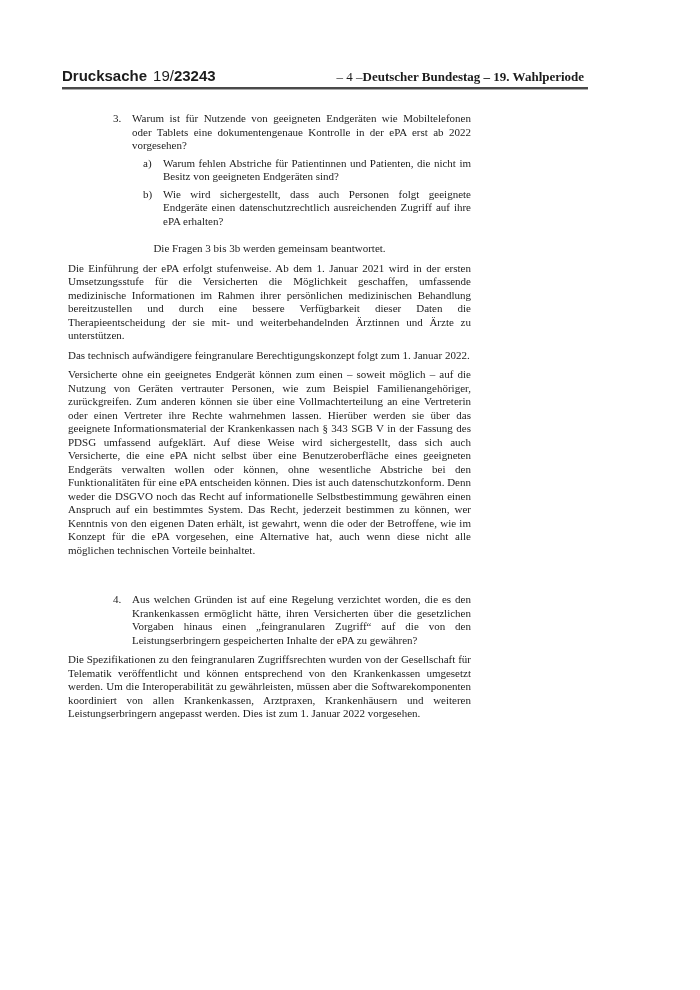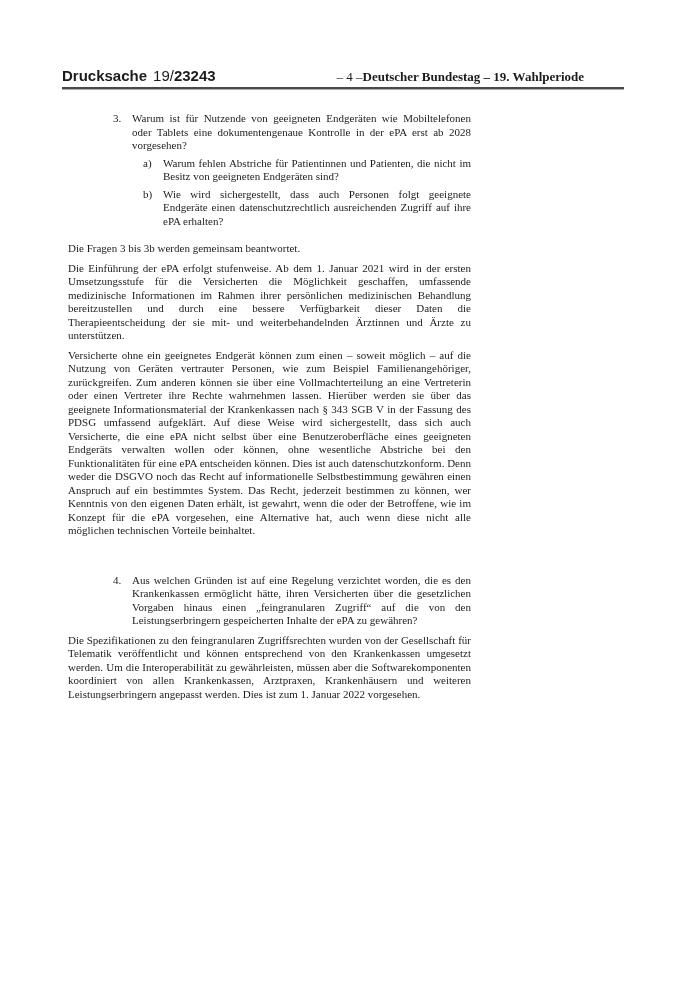--- a/index.html
+++ b/index.html
@@ -8,21 +8,20 @@
     background: #ffffff;
   }
   .page {
     position: relative;
     width: 588px;
     height: 990px;
     background: #ffffff;
     color: #1c1c1c;
     font-family: "Liberation Serif", "DejaVu Serif", serif;
     overflow: hidden;
-    padding-left: 36px;
   }
   
   .header {
     position: absolute;
     top: 67px;
     left: 62px;
     width: 575px;
     display: flex;
     align-items: baseline;
   }
@@ -71,21 +70,21 @@
   .q-block { margin-left: 45px; }
   .q-row   { display: flex; }
   .q-num   { flex: none; width: 19px; }
   .q-text  { flex: 1; text-align: justify; }
   .q-sub   { display: flex; margin-left: 30px; margin-top: 4px; }
   .q-sub-label { flex: none; width: 20px; }
   .para {
     margin: 6px 0 0 0;
     text-align: justify;
   }
-  .para.intro  { margin-top: 14px; text-align: left; }
+  .para.intro  { margin-top: 14px; text-align: center; }
   .q-block.q4  { margin-top: 36px; }
   .para.final  { }
 </style>
 </head>
 <body>
 
 <div class="page">
 
   <div class="header">
     <div class="h-left">
@@ -95,34 +94,35 @@
     <div class="h-right">Deutscher Bundestag – 19. Wahlperiode</div>
   </div>
 
   <div class="rule"></div>
 
   <div class="content">
 
     <div class="q-block q3">
       <div class="q-row">
         <span class="q-num">3.</span>
-        <div class="q-text">Warum ist für Nutzende von geeigneten Endgeräten wie Mobiltelefonen oder Tablets eine dokumentengenaue Kontrolle in der ePA erst ab 2028 vorgesehen?</div>
+        <div class="q-text">Warum ist für Nutzende von geeigneten Endgeräten wie Mobiltelefonen oder Tablets eine dokumentengenaue Kontrolle in der ePA erst ab 2022 vorgesehen?</div>
       </div>
       <div class="q-sub">
         <span class="q-sub-label">a)</span>
         <div class="q-text">Warum fehlen Abstriche für Patientinnen und Patienten, die nicht im Besitz von geeigneten Endgeräten sind?</div>
       </div>
       <div class="q-sub">
         <span class="q-sub-label">b)</span>
         <div class="q-text">Wie wird sichergestellt, dass auch Personen folgt geeignete Endgeräte einen datenschutzrechtlich ausreichenden Zugriff auf ihre ePA erhalten?</div>
       </div>
     </div>
 
     <p class="para intro">Die Fragen 3 bis 3b werden gemeinsam beantwortet.</p>
     <p class="para">Die Einführung der ePA erfolgt stufenweise. Ab dem 1. Januar 2021 wird in der ersten Umsetzungsstufe für die Versicherten die Möglichkeit geschaffen, umfassende medizinische Informationen im Rahmen ihrer persönlichen medizinischen Behandlung bereitzustellen und durch eine bessere Verfügbarkeit dieser Daten die Therapieentscheidung der sie mit- und weiterbehandelnden Ärztinnen und Ärzte zu unterstützen.</p>
+    <p class="para">Das technisch aufwändigere feingranulare Berechtigungskonzept folgt zum 1. Januar 2022.</p>
     <p class="para">Versicherte ohne ein geeignetes Endgerät können zum einen – soweit möglich – auf die Nutzung von Geräten vertrauter Personen, wie zum Beispiel Familienangehöriger, zurückgreifen. Zum anderen können sie über eine Vollmachterteilung an eine Vertreterin oder einen Vertreter ihre Rechte wahrnehmen lassen. Hierüber werden sie über das geeignete Informationsmaterial der Krankenkassen nach § 343 SGB V in der Fassung des PDSG umfassend aufgeklärt. Auf diese Weise wird sichergestellt, dass sich auch Versicherte, die eine ePA nicht selbst über eine Benutzeroberfläche eines geeigneten Endgeräts verwalten wollen oder können, ohne wesentliche Abstriche bei den Funktionalitäten für eine ePA entscheiden können. Dies ist auch datenschutzkonform. Denn weder die DSGVO noch das Recht auf informationelle Selbstbestimmung gewähren einen Anspruch auf ein bestimmtes System. Das Recht, jederzeit bestimmen zu können, wer Kenntnis von den eigenen Daten erhält, ist gewahrt, wenn die oder der Betroffene, wie im Konzept für die ePA vorgesehen, eine Alternative hat, auch wenn diese nicht alle möglichen technischen Vorteile beinhaltet.</p>
 
     <div class="q-block q4">
       <div class="q-row">
         <span class="q-num">4.</span>
         <div class="q-text">Aus welchen Gründen ist auf eine Regelung verzichtet worden, die es den Krankenkassen ermöglicht hätte, ihren Versicherten über die gesetzlichen Vorgaben hinaus einen „feingranularen Zugriff“ auf die von den Leistungserbringern gespeicherten Inhalte der ePA zu gewähren?</div>
       </div>
     </div>
 
     <p class="para final">Die Spezifikationen zu den feingranularen Zugriffsrechten wurden von der Gesellschaft für Telematik veröffentlicht und können entsprechend von den Krankenkassen umgesetzt werden. Um die Interoperabilität zu gewährleisten, müssen aber die Softwarekomponenten koordiniert von allen Krankenkassen, Arztpraxen, Krankenhäusern und weiteren Leistungserbringern angepasst werden. Dies ist zum 1. Januar 2022 vorgesehen.</p>

